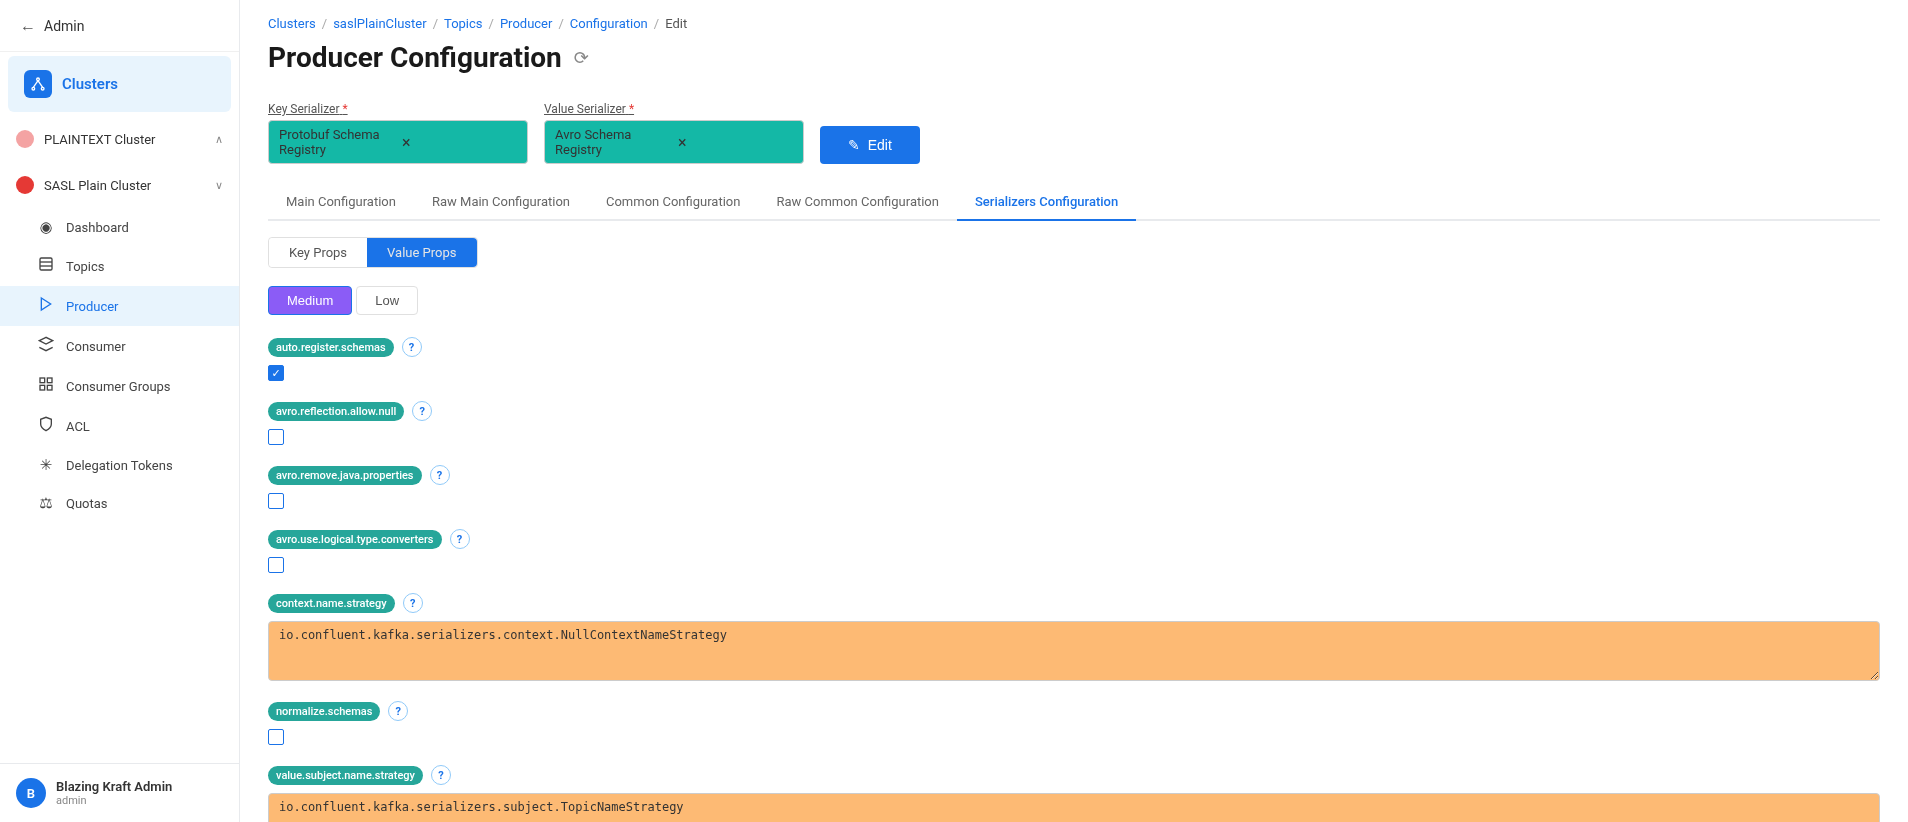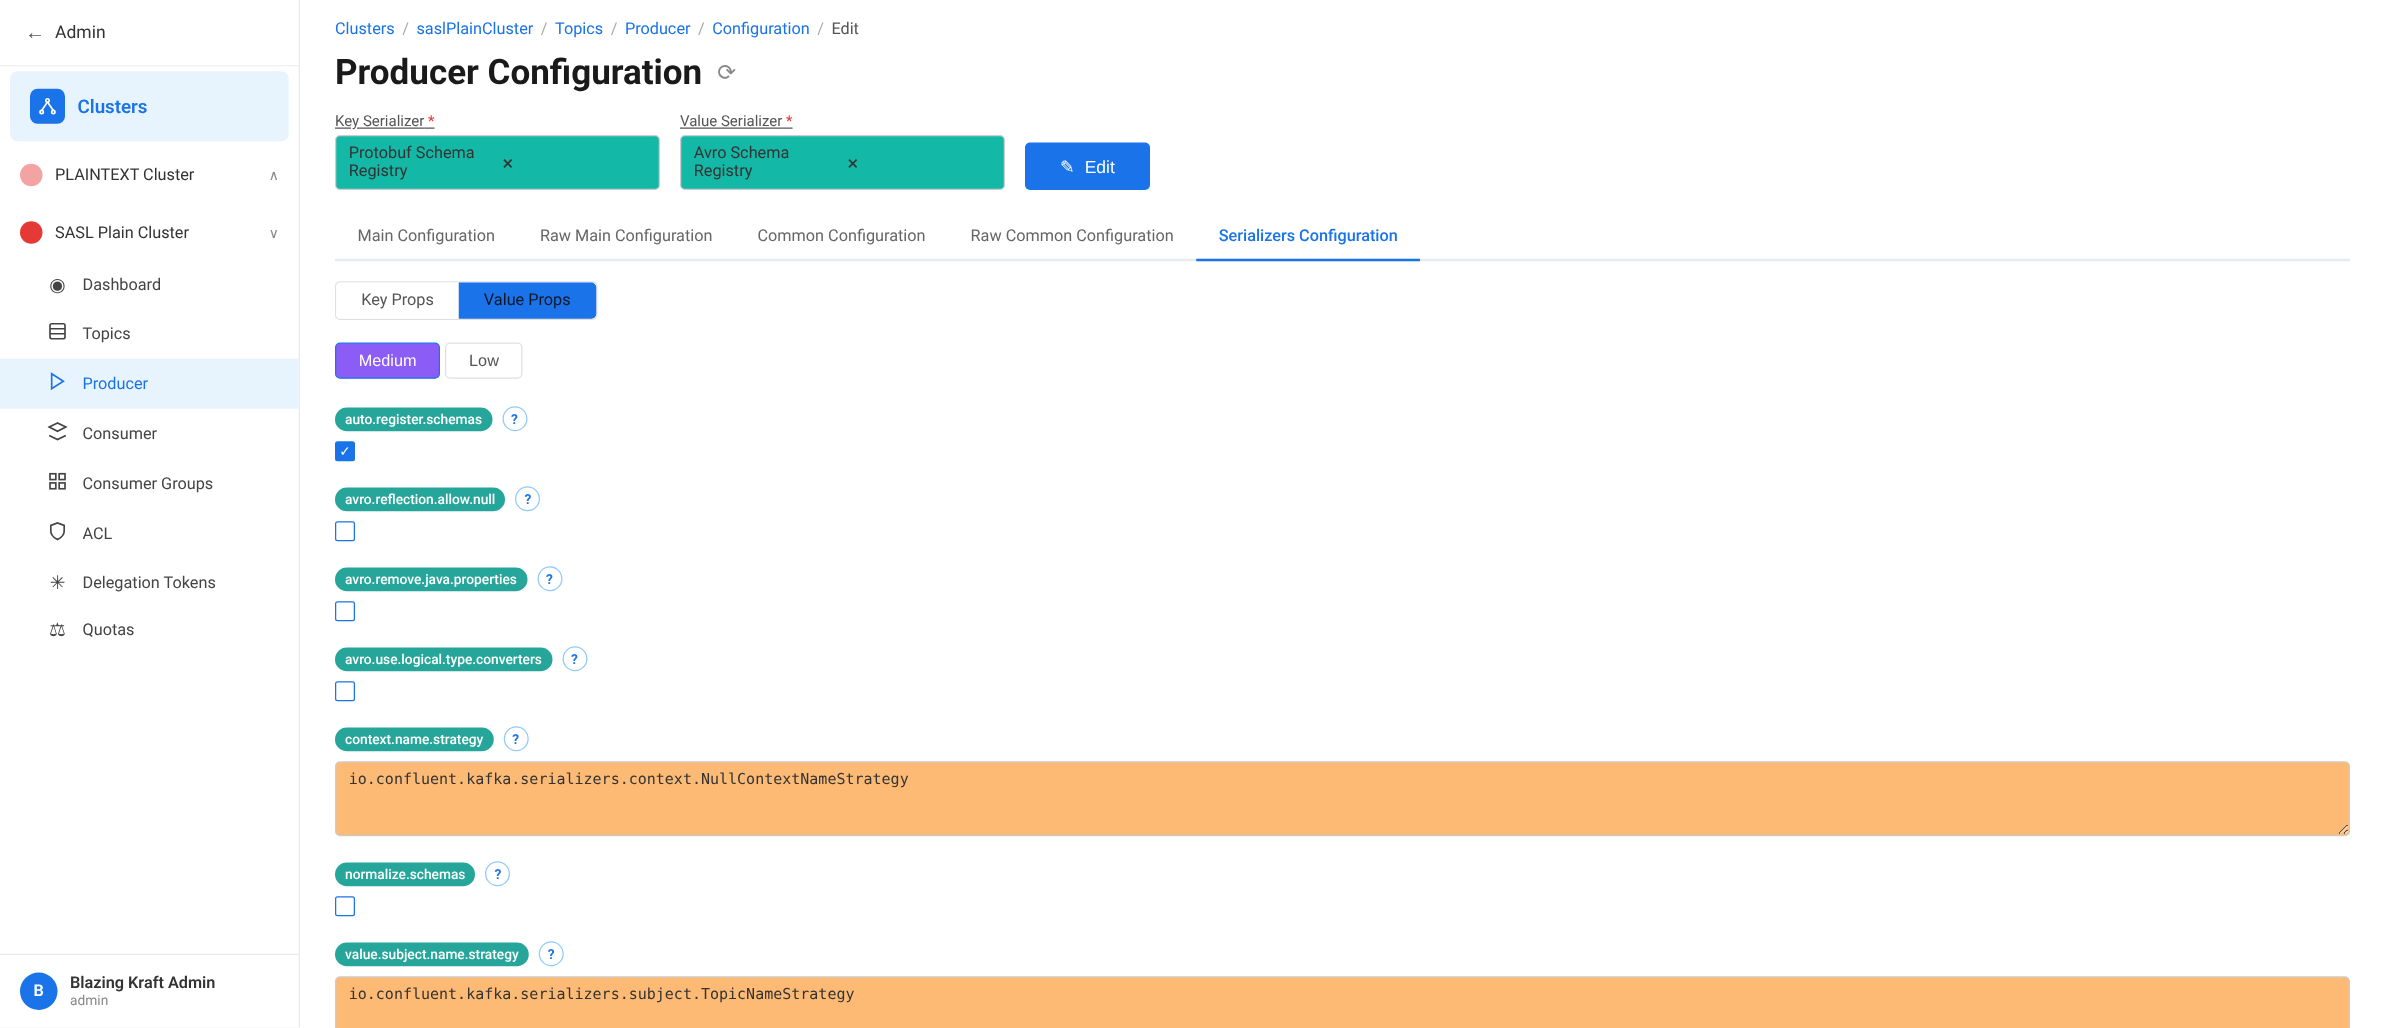--- a/index.html
+++ b/index.html
@@ -103,21 +103,21 @@
       font-size: 13px; color: #888; margin-bottom: 10px;
       flex-wrap: wrap;
     }
     .breadcrumb a { color: #1a73e8; text-decoration: none; cursor: pointer; }
     .breadcrumb-sep { color: #aaa; }
     .breadcrumb-current { color: #555; }
 
     
     .page-header {
       display: flex; align-items: center; gap: 12px;
-      margin-bottom: 16px;
+      margin-bottom: 28px;
     }
     .page-title { font-size: 28px; font-weight: 700; color: #1a1a1a; }
     .refresh-icon { font-size: 18px; color: #888; cursor: pointer; }
 
     
     .serializer-row {
       display: flex; align-items: flex-end; gap: 16px;
       margin-bottom: 20px;
     }
     .serializer-field { display: flex; flex-direction: column; gap: 4px; }
@@ -159,21 +159,21 @@
       display: flex; gap: 0; margin-bottom: 18px;
       border: 1px solid #e0e0e0; border-radius: 4px;
       width: fit-content;
     }
     .sub-tab {
       padding: 7px 20px; font-size: 13px; color: #555;
       cursor: pointer; background: #fff;
     }
     .sub-tab:first-child { border-radius: 4px 0 0 4px; }
     .sub-tab:last-child { border-radius: 0 4px 4px 0; }
-    .sub-tab.active { background: #1a73e8; color: #0f172a; }
+    .sub-tab.active { background: #1a73e8; color: #e5e5e5; }
 
     
     .priority-row {
       display: flex; gap: 4px; margin-bottom: 22px;
     }
     .priority-btn {
       padding: 6px 18px; font-size: 13px; cursor: pointer;
       border: 1px solid #e0e0e0; background: #fff; color: #555;
       border-radius: 4px;
     }

